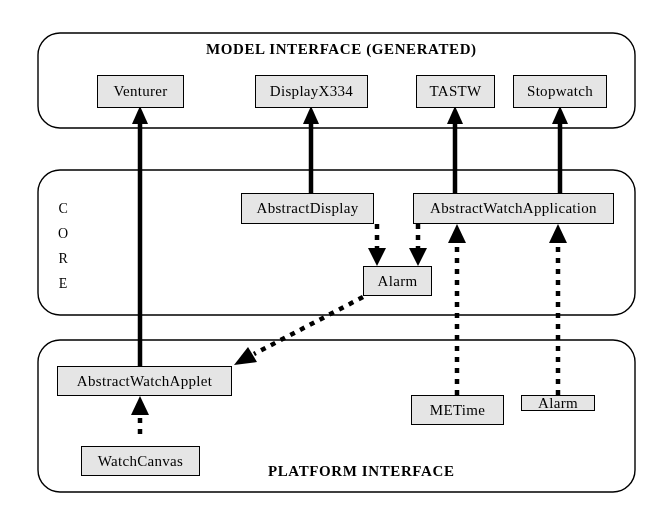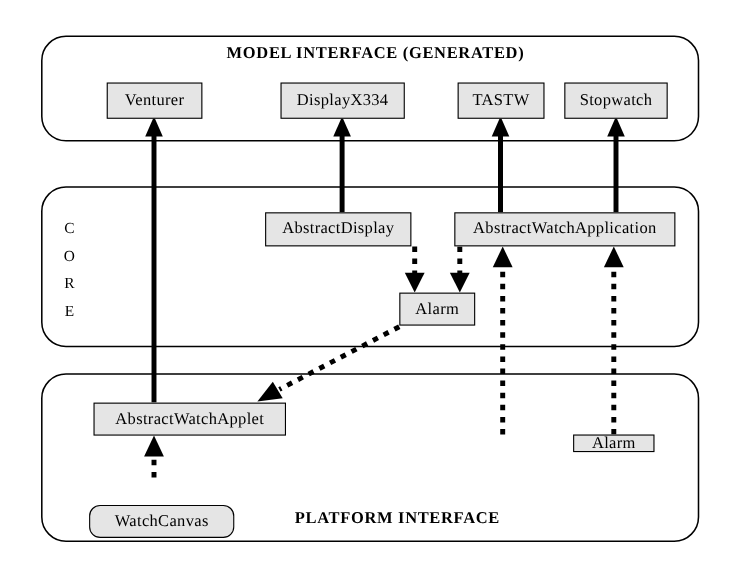--- a/index.html
+++ b/index.html
@@ -140,20 +140,21 @@
   <div class="node-box" style="left:513px; top:75px;  width:94px;  height:33px;">Stopwatch</div>
 
   <div class="node-box" style="left:416px; top:75px;  width:79px;  height:33px;">TASTW</div>
 
   <div class="node-box" style="left:241px; top:193px; width:133px; height:31px;">AbstractDisplay</div>
 
   <div class="node-box" style="left:413px; top:193px; width:201px; height:31px;text-align:right;">AbstractWatchApplication</div>
 
   <div class="node-box" style="left:363px; top:266px; width:69px;  height:30px;">Alarm</div>
 
-  <div class="node-box" style="left:57px;  top:366px; width:175px; height:30px;margin-left:28px;">AbstractWatchApplet</div>
+  <div class="node-box" style="left:57px;  top:366px; width:175px; height:30px;">AbstractWatchApplet</div>
 
-  <div class="node-box" style="left:81px;  top:459px; width:132px; height:30px;border-radius:10px;">WatchCanvas</div>
+  <div class="node-box" style="left:81px;  top:446px; width:119px; height:30px;">WatchCanvas</div>
 
+  <div class="node-box" style="left:411px; top:395px; width:93px;  height:30px;">METime</div>
 
   <div class="node-box" style="left:521px; top:395px; width:74px;  height:16px;">Alarm</div>
 
 </div>
 
 </body></html>

